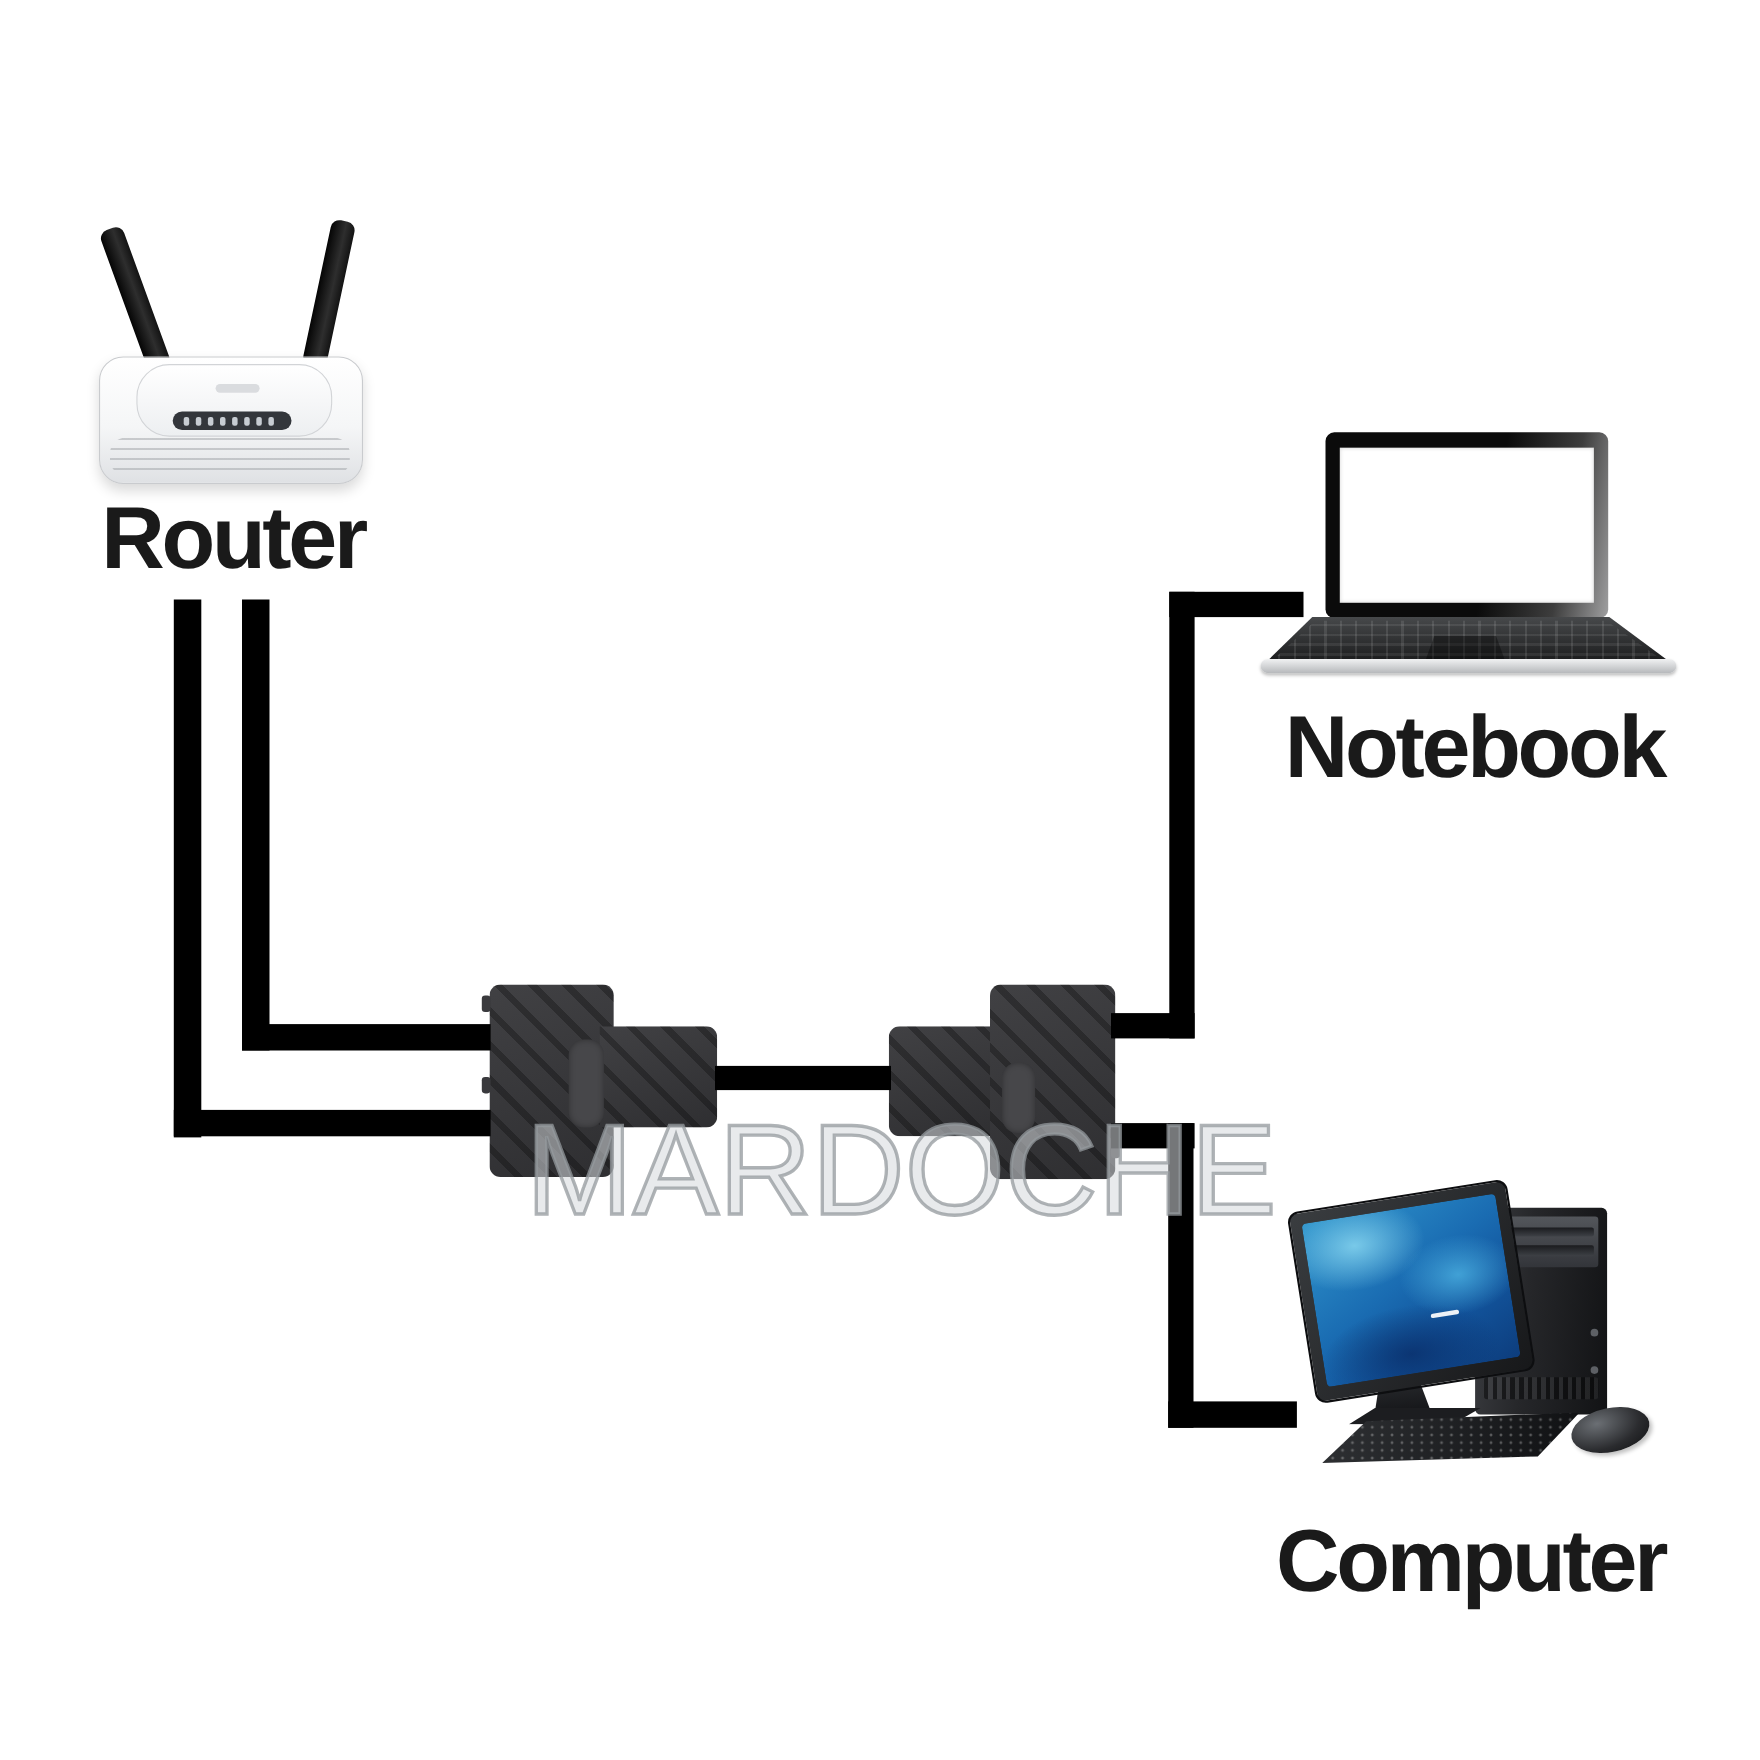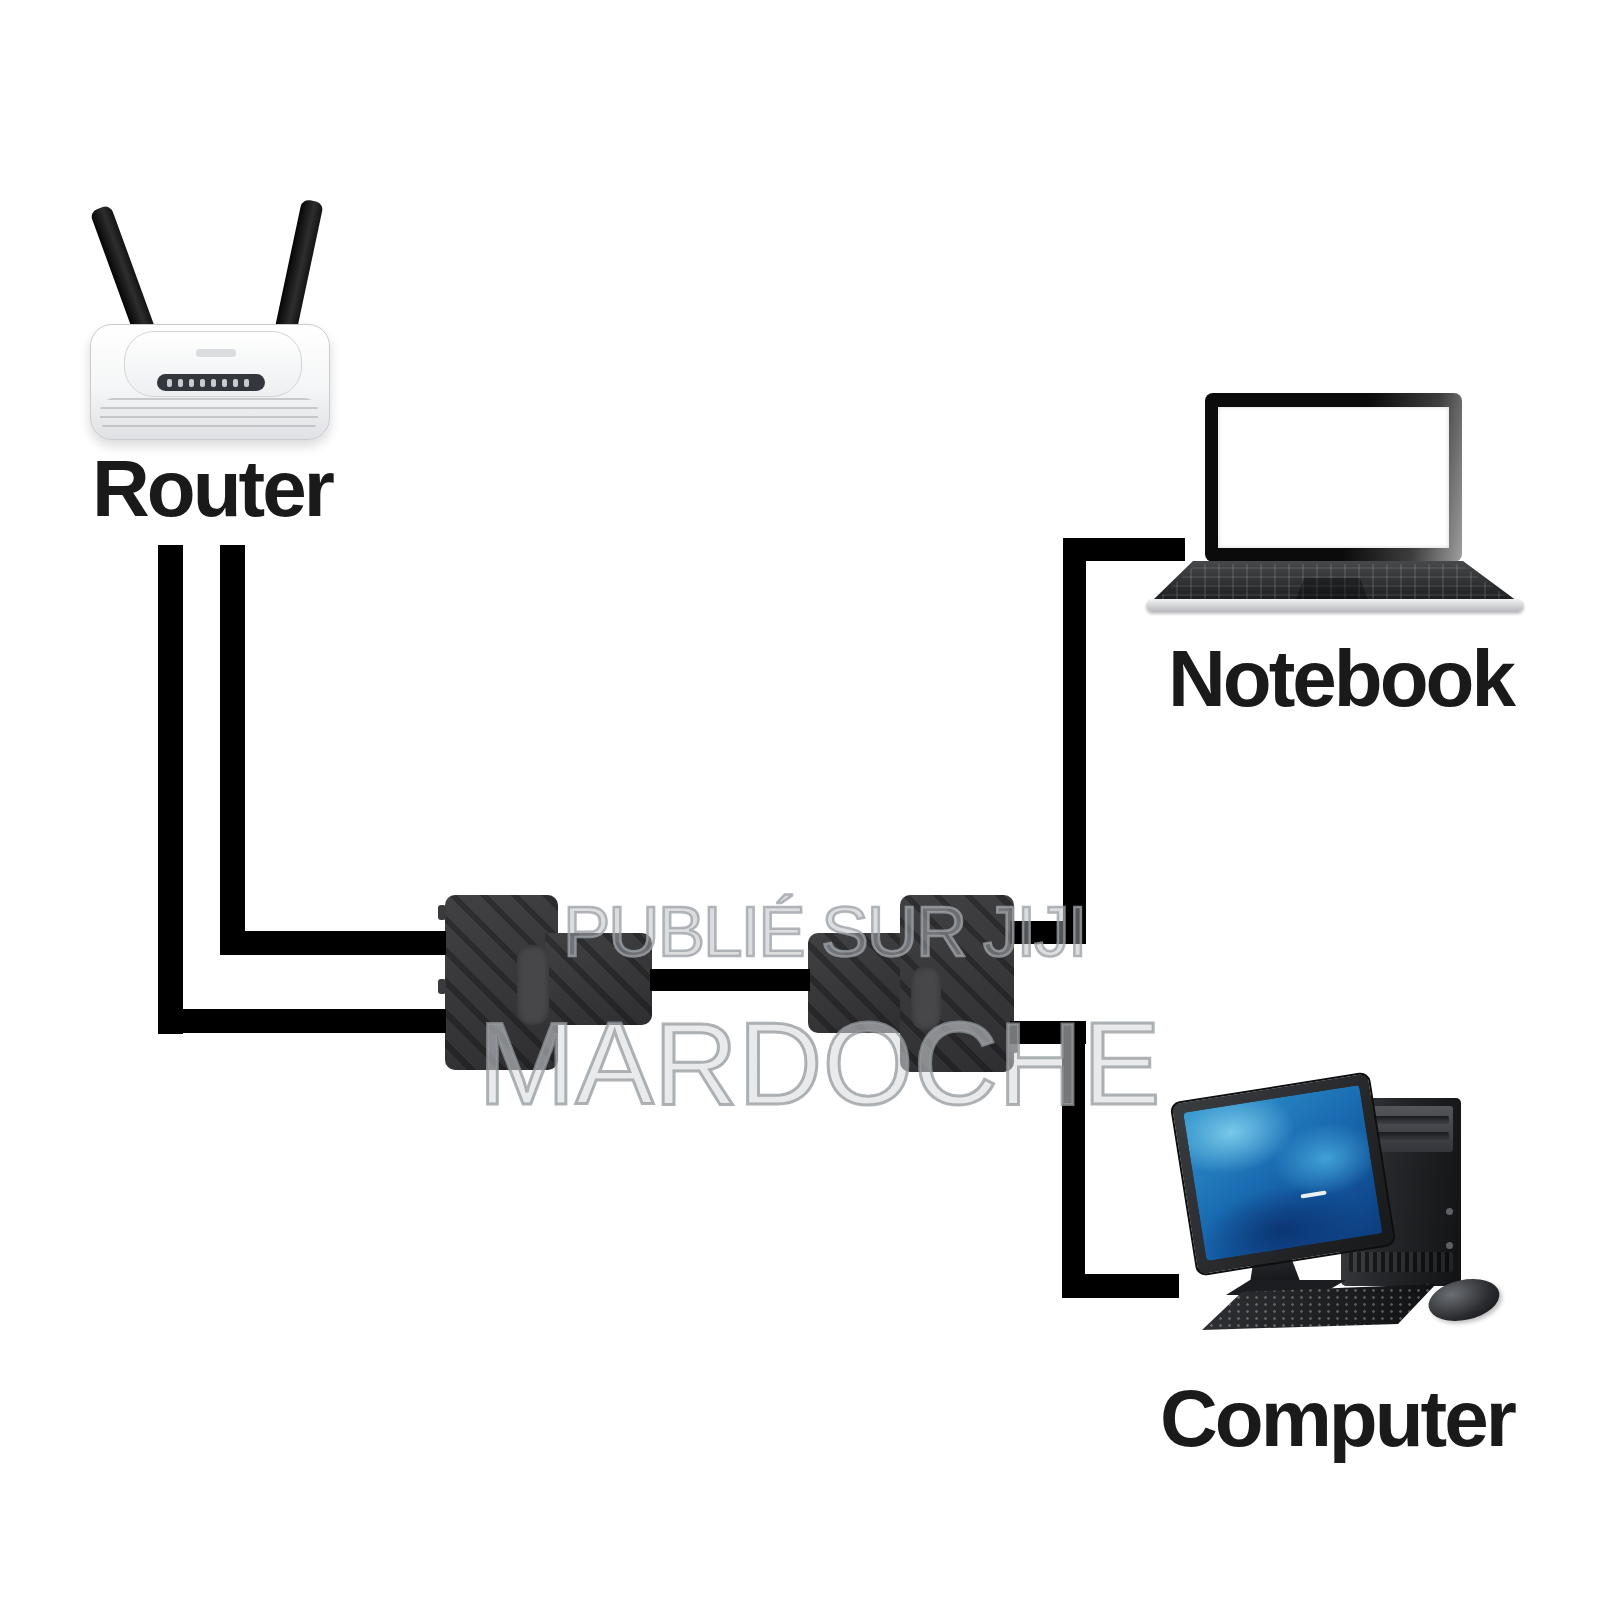--- a/index.html
+++ b/index.html
@@ -174,16 +174,15 @@
       <div class="monitor-logo"></div>
     </div>
   </div>
   <div class="abs pc-keyboard"></div>
   <div class="abs mouse"></div>
 
   <div class="node-label" style="left:92px;top:449px;">Router</div>
   <div class="node-label" style="left:1160px;top:1379px;">Computer</div>
   <div class="node-label" style="left:1168px;top:639px;">Notebook</div>
 
-  <div class="wm wm1">PUBLIÉ SUR JIJI</div>
   <div class="wm wm2">MARDOCHE</div>
 
 </div>
 
 </body></html>

